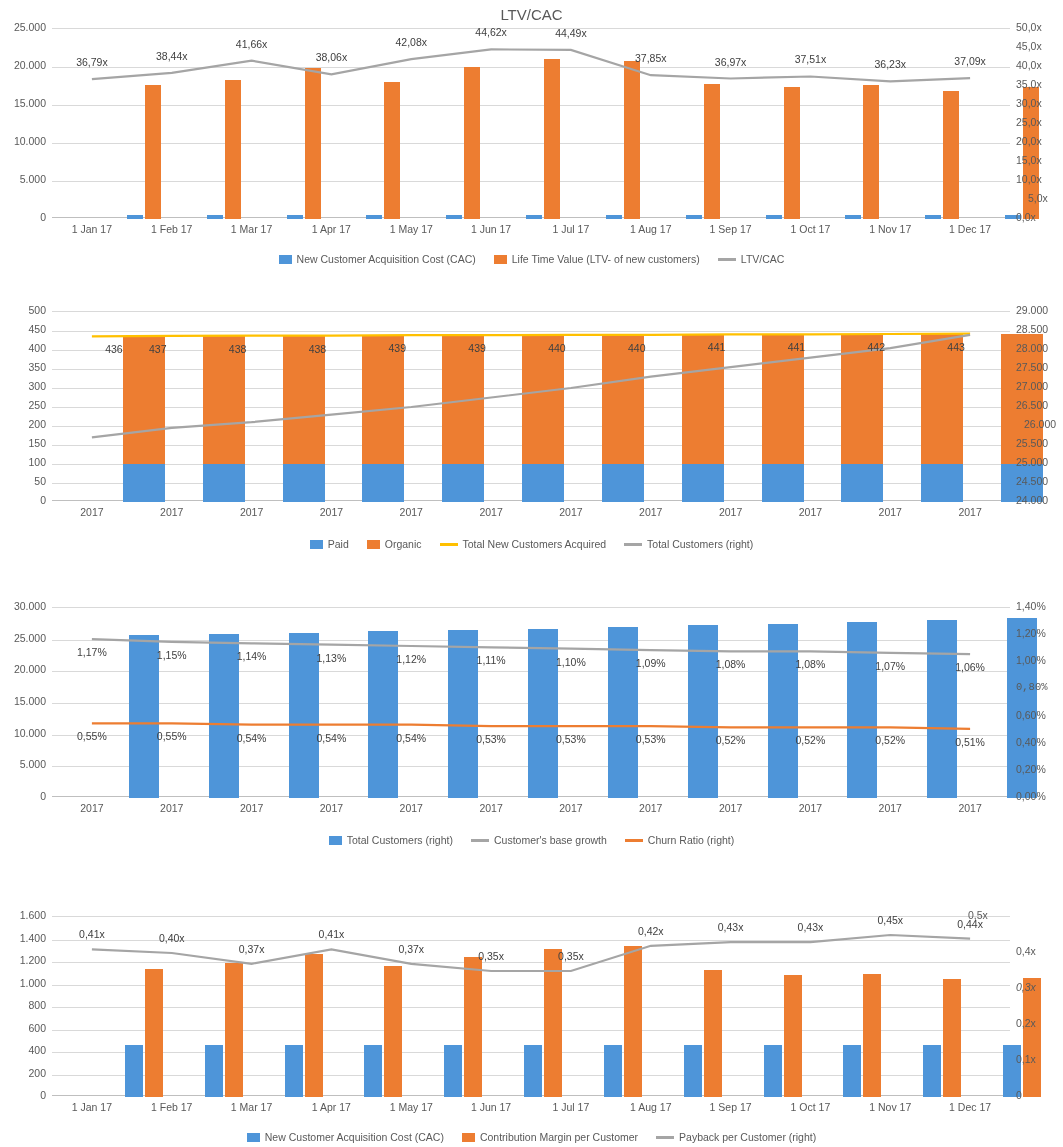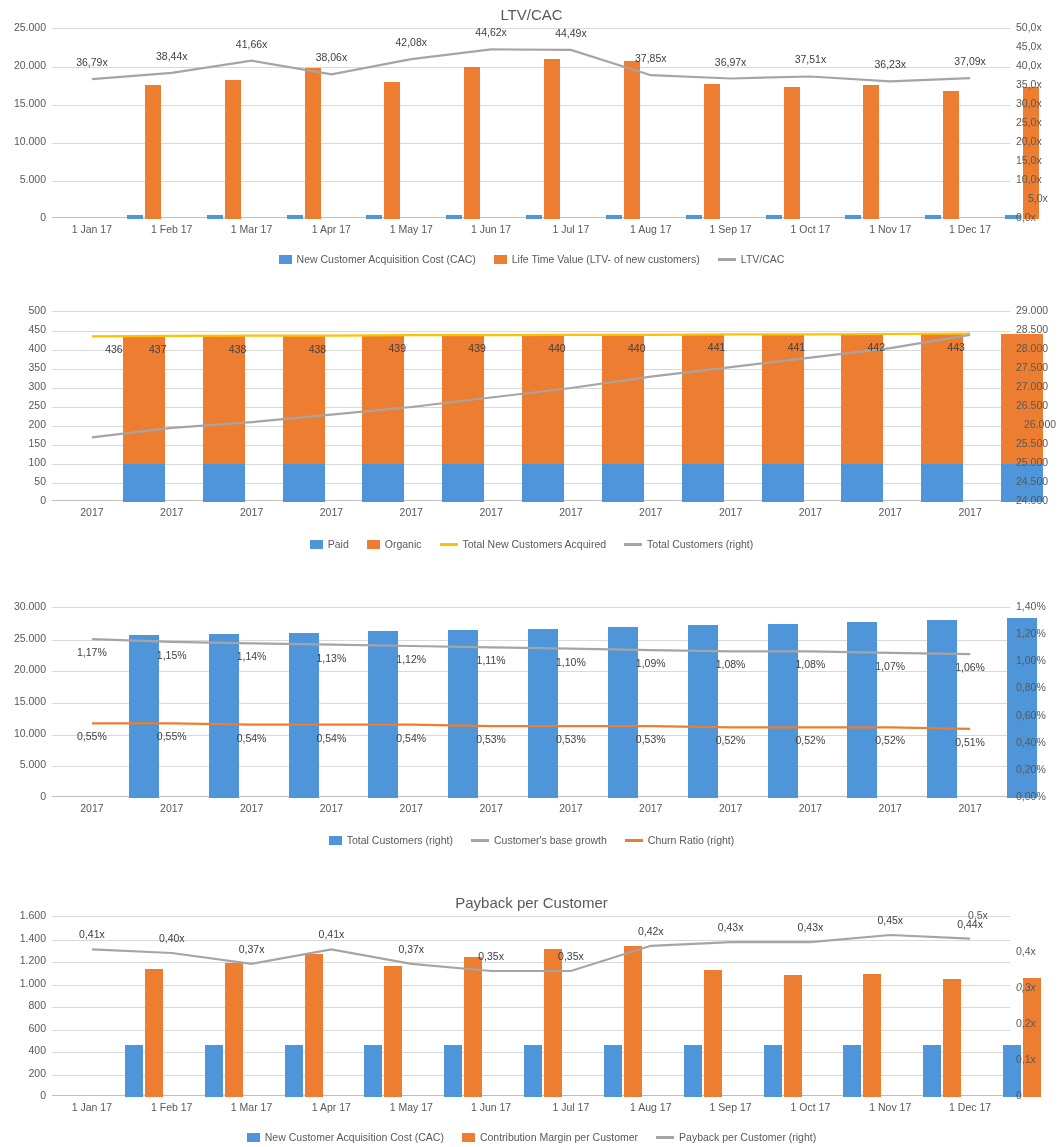--- a/index.html
+++ b/index.html
@@ -307,21 +307,21 @@
         <div class="axis-label axis-left" style="left: 0px; width: 46px; top: 151.333px;">5.000</div>
         <div class="axis-label axis-left" style="left: 0px; width: 46px; top: 119.667px;">10.000</div>
         <div class="axis-label axis-left" style="left: 0px; width: 46px; top: 88px;">15.000</div>
         <div class="axis-label axis-left" style="left: 0px; width: 46px; top: 56.3333px;">20.000</div>
         <div class="axis-label axis-left" style="left: 0px; width: 46px; top: 24.6667px;">25.000</div>
         <div class="axis-label axis-left" style="left: 0px; width: 46px; top: -7px;">30.000</div>
         <div class="axis-label axis-right" style="left: 1016px; top: 183px;">0,00%</div>
         <div class="axis-label axis-right" style="left: 1016px; top: 155.857px;">0,20%</div>
         <div class="axis-label axis-right" style="left: 1016px; top: 128.714px;">0,40%</div>
         <div class="axis-label axis-right" style="left: 1016px; top: 101.571px;">0,60%</div>
-        <div class="axis-label axis-right" style="left: 1016px; top: 74.4286px;">0,80%</div>
+        <div class="axis-label axis-right" style="left: 1016px; top: 74.4286px; font-family: Liberation Mono, monospace;">0,80%</div>
         <div class="axis-label axis-right" style="left: 1016px; top: 47.2857px;">1,00%</div>
         <div class="axis-label axis-right" style="left: 1016px; top: 20.1429px;">1,20%</div>
         <div class="axis-label axis-right" style="left: 1016px; top: -7px;">1,40%</div>
         <div class="cat-label" style="left: 51.9167px; width: 80px; top: 195px;">2017</div>
         <div class="cat-label" style="left: 131.75px; width: 80px; top: 195px;">2017</div>
         <div class="cat-label" style="left: 211.583px; width: 80px; top: 195px;">2017</div>
         <div class="cat-label" style="left: 291.417px; width: 80px; top: 195px;">2017</div>
         <div class="cat-label" style="left: 371.25px; width: 80px; top: 195px;">2017</div>
         <div class="cat-label" style="left: 451.083px; width: 80px; top: 195px;">2017</div>
         <div class="cat-label" style="left: 530.917px; width: 80px; top: 195px;">2017</div>
@@ -365,21 +365,20 @@
           <span>Customer's base growth</span>
         </div>
         <div class="legend-item">
           <span class="legend-line" style="background: rgb(237, 125, 49);"></span>
           <span>Churn Ratio (right)</span>
         </div>
       </div>
   </div>
 
   <div class="chart-block" style="position:absolute;left:0;top:888px;width:1063px;height:259px;">
-    <div class="chart-title" style="position:absolute;left:0;top:6px;width:1063px;">Payback per Customer</div>
     <div class="plot-wrap" id="plot4" style="position:absolute;left:0;top:28px;width:1063px;height:190px;">
         <div class="plot" style="left: 52px; top: 0px; width: 958px; height: 180px;">
           <div class="gridline" style="top: 157.5px;"></div>
           <div class="gridline" style="top: 135px;"></div>
           <div class="gridline" style="top: 112.5px;"></div>
           <div class="gridline" style="top: 90px;"></div>
           <div class="gridline" style="top: 67.5px;"></div>
           <div class="gridline" style="top: 45px;"></div>
           <div class="gridline" style="top: 22.5px;"></div>
           <div class="bar" style="left: 72.9167px; top: 128.25px; width: 18px; height: 51.75px; background: rgb(78, 149, 217);"></div>

